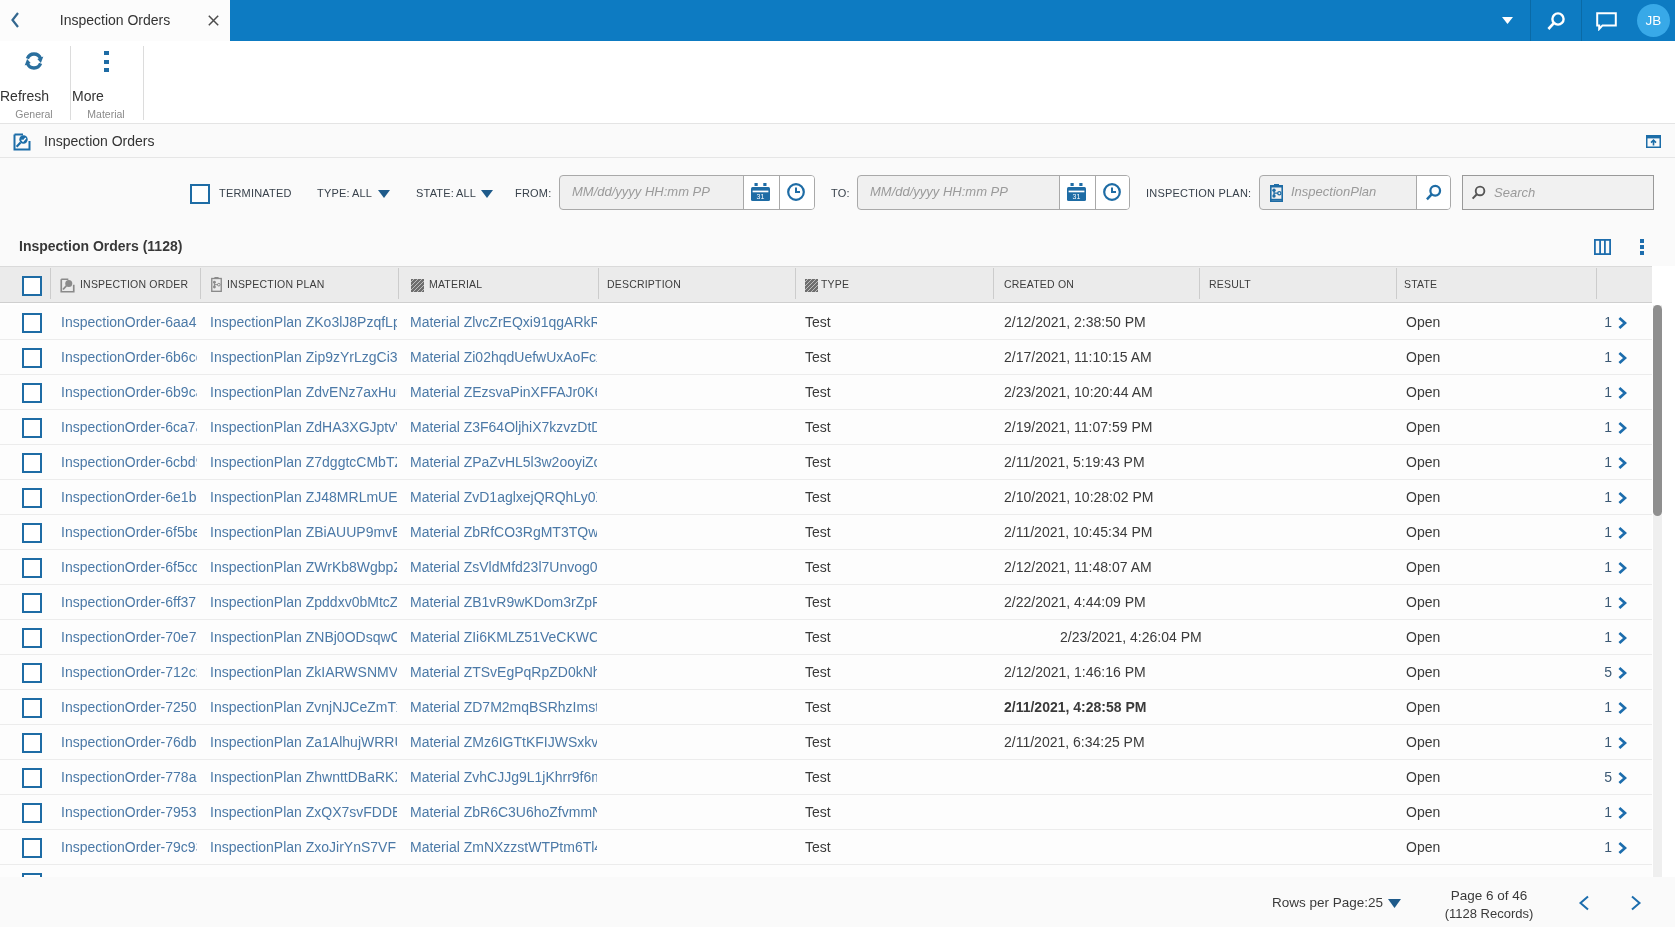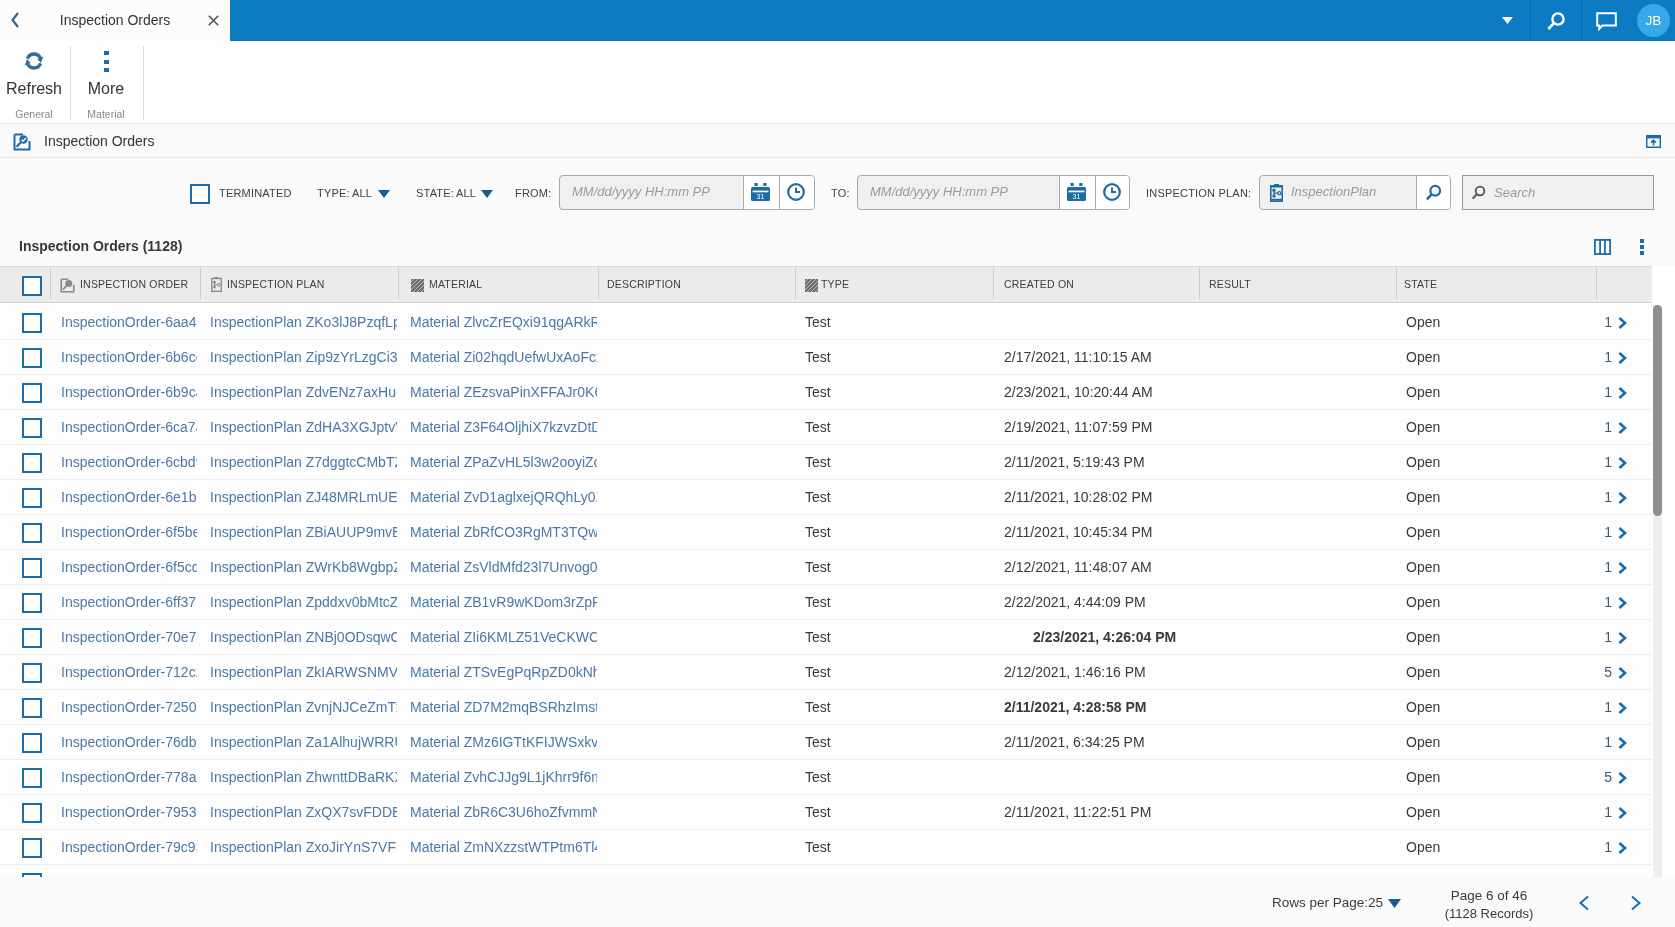--- a/index.html
+++ b/index.html
@@ -6,21 +6,21 @@
   html,body { width:1675px; height:927px; overflow:hidden; background:#fff;
     font-family:"Liberation Sans", sans-serif; }
   .abs { position:absolute; }
   
   #tabstrip { left:0; top:0; width:230px; height:41px; background:#fcfcfc; }
   #bluebar { left:230px; top:0; width:1445px; height:41px; background:#0d7bc2; }
   #tabtitle { left:55px; top:0; width:120px; height:41px; line-height:41px; font-size:14px; color:#333; text-align:center; white-space:nowrap; }
   
   #toolbar { left:0; top:41px; width:1675px; height:83px; background:#fff; border-bottom:1px solid #e4e4e4; }
   .tbsep { position:absolute; top:46px; width:1px; height:74px; background:#dcdcdc; }
-  .tblabel { position:absolute; top:80px; width:68px; text-align:center; font-size:16px; color:#333; }
+  .tblabel { position:absolute; top:88px; width:68px; font-size:14px; color:#333; }
   .tbgroup { position:absolute; top:108px; width:68px; text-align:center; font-size:10.5px; color:#8a8a8a; }
   
   #titlerow { left:0; top:124px; width:1675px; height:34px; background:#fafafa; border-bottom:1px solid #e6e6e6; }
   #titletext { left:44px; top:124px; height:34px; line-height:34px; font-size:14px; color:#333; }
   
   #filterrow { left:0; top:158px; width:1675px; height:72px; background:#fafafa; }
   .flabel { position:absolute; font-size:11px; color:#39424c; top:187px; letter-spacing:.2px; }
   .inpgroup { position:absolute; top:175px; height:35px; border:1px solid #a9a9a9; border-radius:4px; background:#f0f0f0; }
   .ph { position:absolute; font-style:italic; color:#9a9a9a; font-size:13px; }
   .btncell { position:absolute; top:0; height:33px; background:#fff; border-left:1px solid #a9a9a9; }
@@ -228,20 +228,21 @@
     <path d="M0 3 L3 0 M0 7 L7 0 M0 11 L11 0 M2 13 L13 2 M6 13 L13 6 M10 13 L13 10" stroke="#bdbdbd" stroke-width="1"></path>
   </svg>
 
 <div id="tbody" class="abs">
     <div class="row" style="top:0px">
     <div class="cb" style="left:22px;top:8px;"></div>
     <div class="cell link" style="left:61px;width:136px;">InspectionOrder-6aa41</div>
     <div class="cell link" style="left:210px;width:187px;">InspectionPlan ZKo3lJ8PzqfLpa)</div>
     <div class="cell link" style="left:410px;width:187px;">Material ZlvcZrEQxi91qgARkRIN</div>
     <div class="cell dark" style="left:805px;width:180px;">Test</div>
+    <div class="cell dark" style="left:1004px;width:190px;">2/12/2021, 2:38:50 PM</div>
     <div class="cell dark" style="left:1406px;width:180px;">Open</div>
     <div class="num" style="left:1598px;width:14px;text-align:right;">1</div>
     <svg style="position:absolute;left:1618px;top:12px" width="9" height="12" viewBox="0 0 9 12">
         <path d="M1.4 1 L7 6 L1.4 11" stroke="#1c6dad" stroke-width="2.7" fill="none"></path>
       </svg>
   </div>
     <div class="row" style="top:35px">
     <div class="cb" style="left:22px;top:8px;"></div>
     <div class="cell link" style="left:61px;width:136px;">InspectionOrder-6b6cc</div>
     <div class="cell link" style="left:210px;width:187px;">InspectionPlan Zip9zYrLzgCi3xC</div>
@@ -292,21 +293,21 @@
     <svg style="position:absolute;left:1618px;top:12px" width="9" height="12" viewBox="0 0 9 12">
         <path d="M1.4 1 L7 6 L1.4 11" stroke="#1c6dad" stroke-width="2.7" fill="none"></path>
       </svg>
   </div>
     <div class="row" style="top:175px">
     <div class="cb" style="left:22px;top:8px;"></div>
     <div class="cell link" style="left:61px;width:136px;">InspectionOrder-6e1b0</div>
     <div class="cell link" style="left:210px;width:187px;">InspectionPlan ZJ48MRLmUENv</div>
     <div class="cell link" style="left:410px;width:187px;">Material ZvD1aglxejQRQhLy0XH</div>
     <div class="cell dark" style="left:805px;width:180px;">Test</div>
-    <div class="cell dark" style="left:1004px;width:190px;">2/11/2021, 10:28:02 PM</div>
+    <div class="cell dark" style="left:1004px;width:190px;">2/10/2021, 10:28:02 PM</div>
     <div class="cell dark" style="left:1406px;width:180px;">Open</div>
     <div class="num" style="left:1598px;width:14px;text-align:right;">1</div>
     <svg style="position:absolute;left:1618px;top:12px" width="9" height="12" viewBox="0 0 9 12">
         <path d="M1.4 1 L7 6 L1.4 11" stroke="#1c6dad" stroke-width="2.7" fill="none"></path>
       </svg>
   </div>
     <div class="row" style="top:210px">
     <div class="cb" style="left:22px;top:8px;"></div>
     <div class="cell link" style="left:61px;width:136px;">InspectionOrder-6f5be</div>
     <div class="cell link" style="left:210px;width:187px;">InspectionPlan ZBiAUUP9mvEk</div>
@@ -344,21 +345,21 @@
     <svg style="position:absolute;left:1618px;top:12px" width="9" height="12" viewBox="0 0 9 12">
         <path d="M1.4 1 L7 6 L1.4 11" stroke="#1c6dad" stroke-width="2.7" fill="none"></path>
       </svg>
   </div>
     <div class="row" style="top:315px">
     <div class="cb" style="left:22px;top:8px;"></div>
     <div class="cell link" style="left:61px;width:136px;">InspectionOrder-70e74</div>
     <div class="cell link" style="left:210px;width:187px;">InspectionPlan ZNBj0ODsqwCa</div>
     <div class="cell link" style="left:410px;width:187px;">Material ZIi6KMLZ51VeCKWC8w</div>
     <div class="cell dark" style="left:805px;width:180px;">Test</div>
-    <div class="cell dark" style="left:1033px;width:190px;font-weight:bold;">2/23/2021, 4:26:04 PM</div>
+    <div class="cell dark" style="left:1060px;width:190px;">2/23/2021, 4:26:04 PM</div>
     <div class="cell dark" style="left:1406px;width:180px;">Open</div>
     <div class="num" style="left:1598px;width:14px;text-align:right;">1</div>
     <svg style="position:absolute;left:1618px;top:12px" width="9" height="12" viewBox="0 0 9 12">
         <path d="M1.4 1 L7 6 L1.4 11" stroke="#1c6dad" stroke-width="2.7" fill="none"></path>
       </svg>
   </div>
     <div class="row" style="top:350px">
     <div class="cb" style="left:22px;top:8px;"></div>
     <div class="cell link" style="left:61px;width:136px;">InspectionOrder-712c2</div>
     <div class="cell link" style="left:210px;width:187px;">InspectionPlan ZkIARWSNMVBI</div>
@@ -408,21 +409,20 @@
     <svg style="position:absolute;left:1618px;top:12px" width="9" height="12" viewBox="0 0 9 12">
         <path d="M1.4 1 L7 6 L1.4 11" stroke="#1c6dad" stroke-width="2.7" fill="none"></path>
       </svg>
   </div>
     <div class="row" style="top:490px">
     <div class="cb" style="left:22px;top:8px;"></div>
     <div class="cell link" style="left:61px;width:136px;">InspectionOrder-7953e</div>
     <div class="cell link" style="left:210px;width:187px;">InspectionPlan ZxQX7svFDDEo</div>
     <div class="cell link" style="left:410px;width:187px;">Material ZbR6C3U6hoZfvmmNC</div>
     <div class="cell dark" style="left:805px;width:180px;">Test</div>
-    <div class="cell dark" style="left:1004px;width:190px;">2/11/2021, 11:22:51 PM</div>
     <div class="cell dark" style="left:1406px;width:180px;">Open</div>
     <div class="num" style="left:1598px;width:14px;text-align:right;">1</div>
     <svg style="position:absolute;left:1618px;top:12px" width="9" height="12" viewBox="0 0 9 12">
         <path d="M1.4 1 L7 6 L1.4 11" stroke="#1c6dad" stroke-width="2.7" fill="none"></path>
       </svg>
   </div>
     <div class="row" style="top:525px">
     <div class="cb" style="left:22px;top:8px;"></div>
     <div class="cell link" style="left:61px;width:136px;">InspectionOrder-79c93</div>
     <div class="cell link" style="left:210px;width:187px;">InspectionPlan ZxoJirYnS7VFLf9</div>

